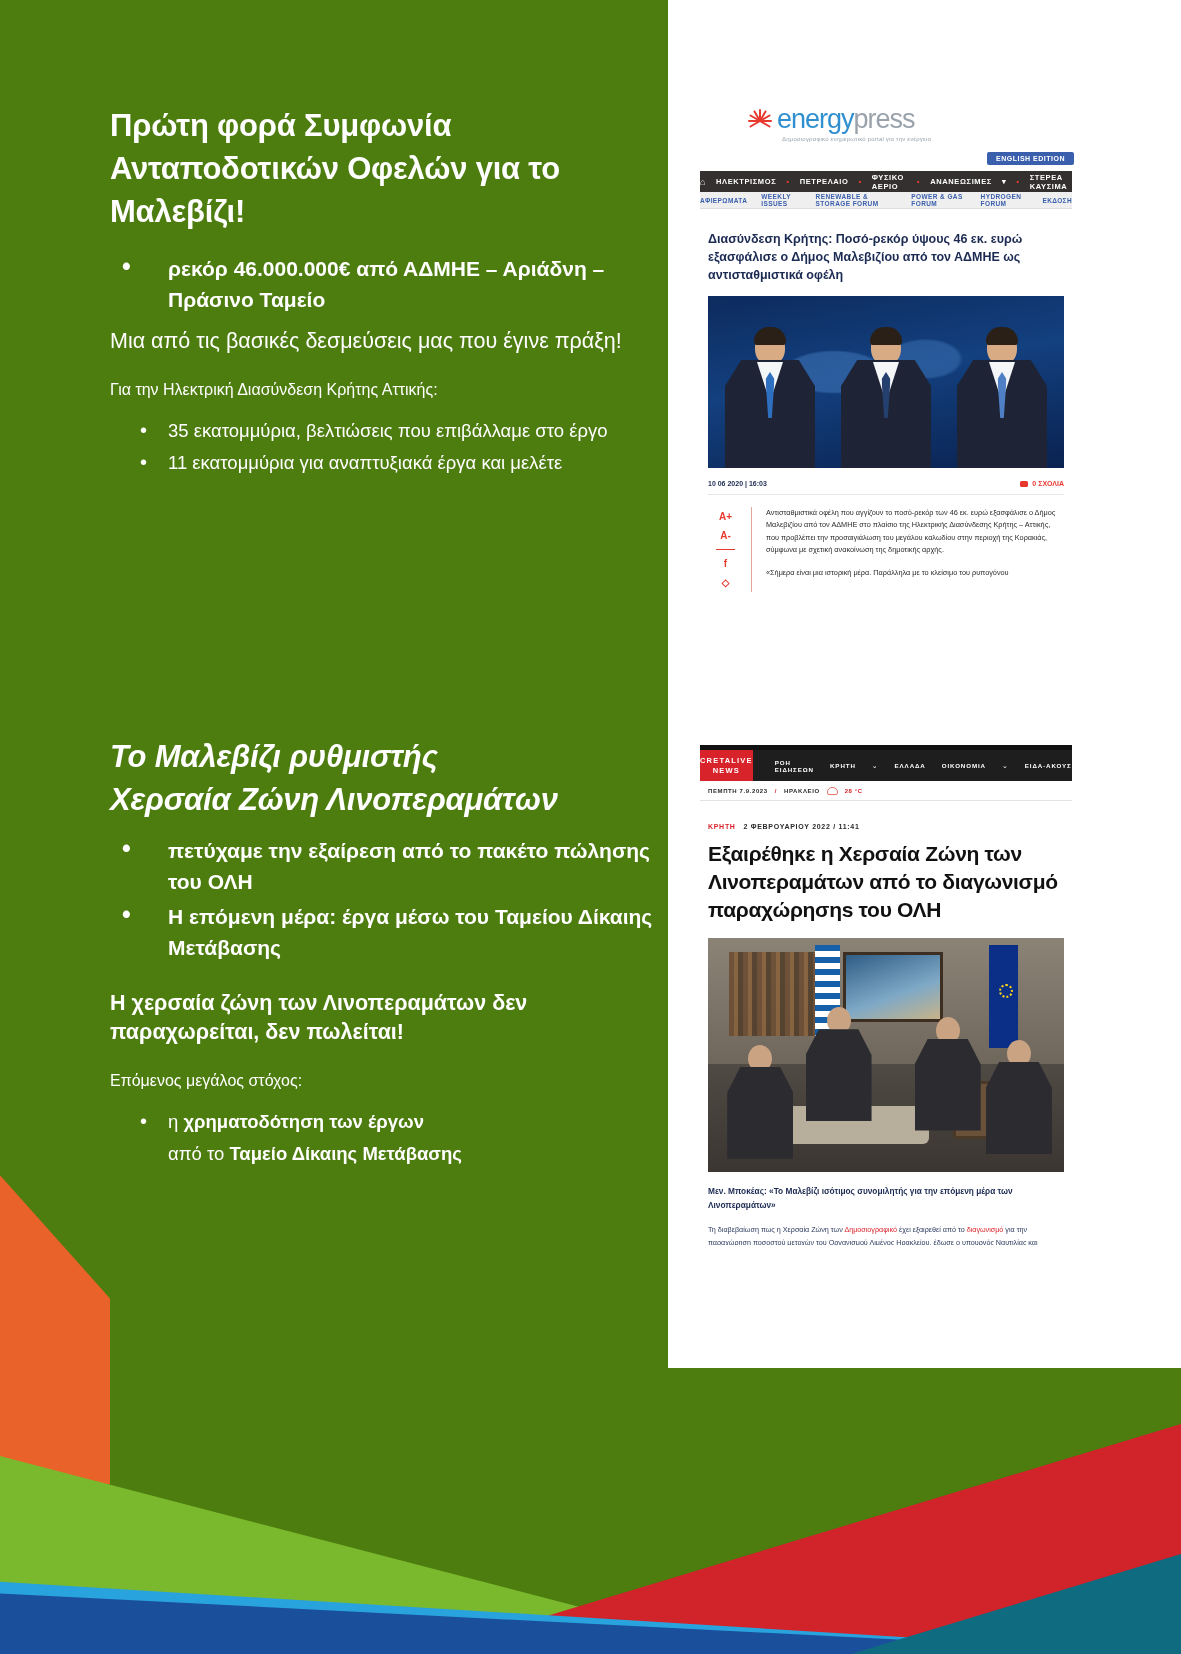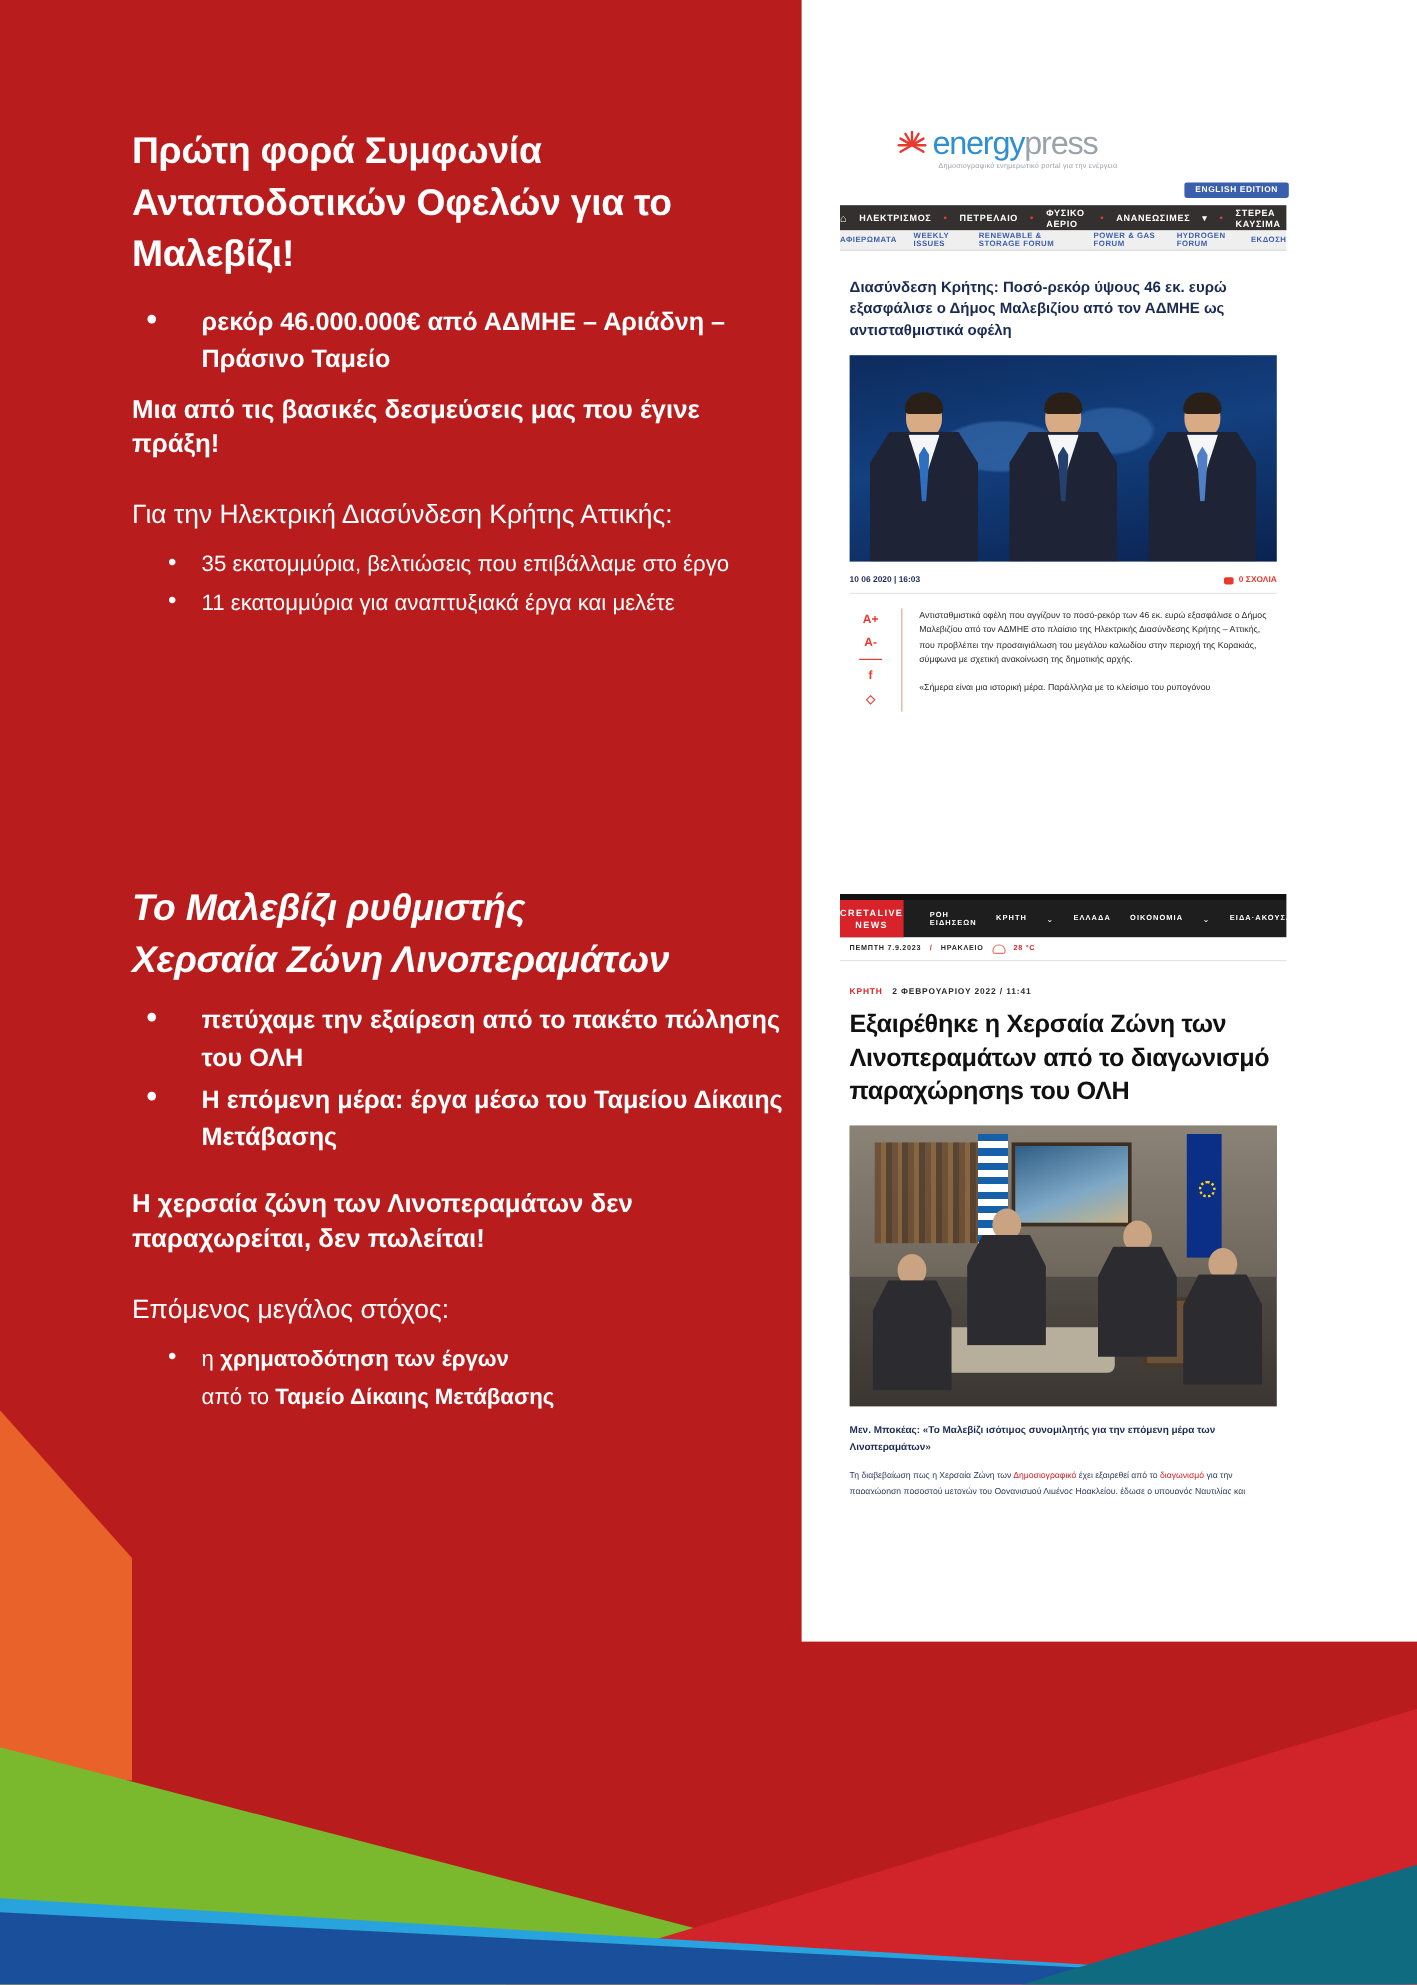--- a/index.html
+++ b/index.html
@@ -8,21 +8,21 @@
     font-family: "Liberation Sans", sans-serif;
     background: #ffffff;
     position: relative;
     overflow: hidden;
   }
 
   
   #slide {
     position: absolute;
     inset: 0;
-    background: #b91c1c;
+    background: #4d7c0f;
     overflow: hidden;
   }
   
   .white-panel {
     position: absolute;
     left: 668px; top: 0; width: 513px; height: 1368px;
     background: #ffffff;
   }
 
   
@@ -94,26 +94,26 @@
     left: 12px; top: -2px;
     font-size: 25px;
   }
 
   .emph {
     font-weight: bold;
     font-size: 21.5px;
     line-height: 29px;
     margin-top: 26px;
   }
-  .emph2 { font-weight: bold; font-size: 21.5px; line-height: 29px; margin-top: 12px; }
+  .emph2 { font-weight: normal; font-size: 21.5px; line-height: 29px; margin-top: 12px; }
 
   .lead {
-    font-size: 22px;
+    font-size: 16px;
     line-height: 27px;
-    margin-top: 30px;
+    margin-top: 20px;
     font-weight: normal;
   }
 
   ul.sub { list-style: none; margin-top: 12px; }
   ul.sub li {
     position: relative;
     padding-left: 58px;
     font-size: 18.5px;
     line-height: 32px;
     font-weight: normal;

